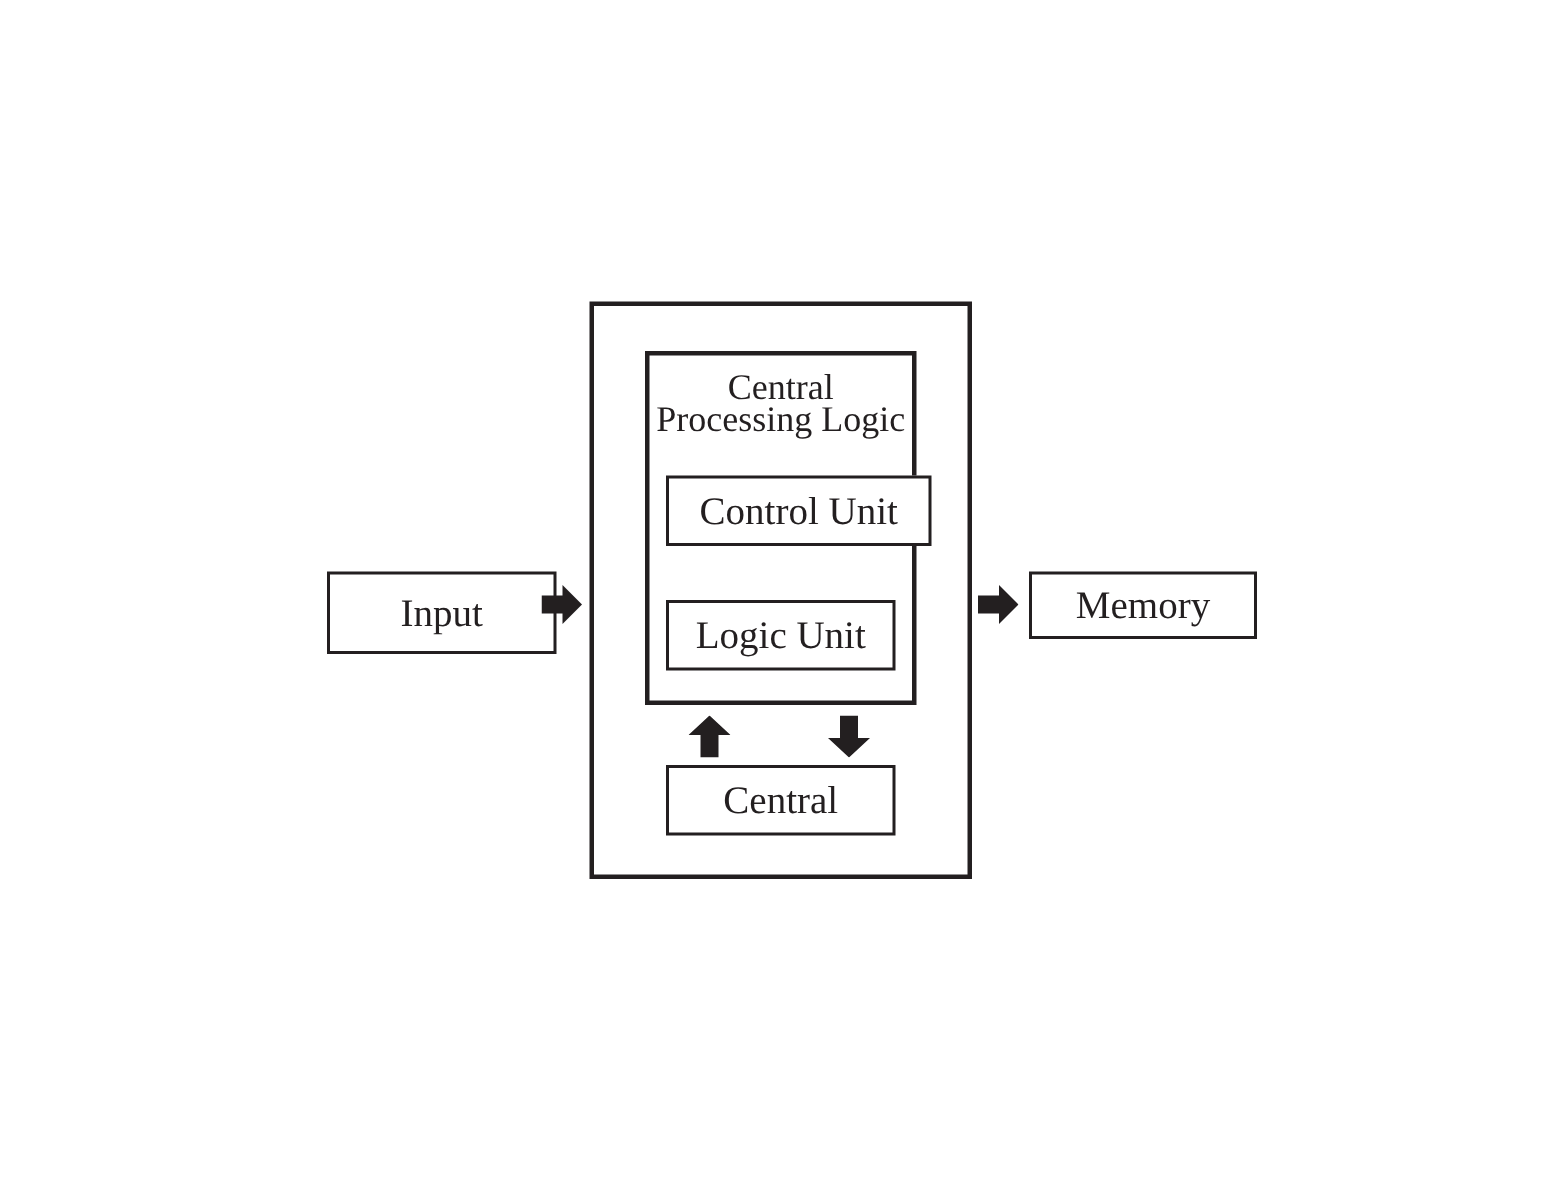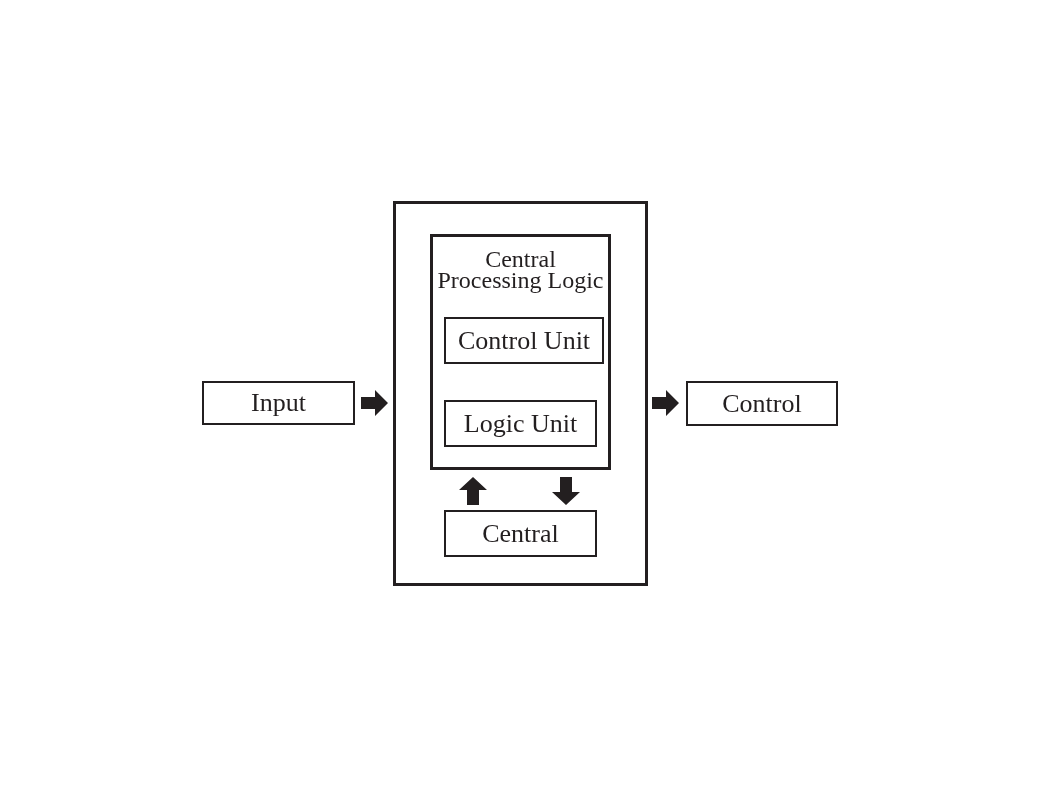--- a/index.html
+++ b/index.html
@@ -29,33 +29,33 @@
     justify-content:center;
     text-align:center;
   }
   .label{
     font-size:26px;
     color:var(--ink);
     line-height:1;
     white-space:nowrap;
   }
   
-  .input-box   {left:202px; top:381px; width:153px; height:44px;}
+  .input-box   {left:218px; top:381px; width:153px; height:55px;}
   .output-box  {left:686px; top:381px; width:152px; height:45px;}
   .system-box  {left:393px; top:201px; width:255px; height:385px; border-width:3px;}
   .cpu-box     {left:430px; top:234px; width:181px; height:236px; border-width:3px; align-items:flex-start;}
   .cpu-title{
     position:absolute;
     left:0; right:0; top:12px;
     font-size:24px;
     line-height:21px;
     text-align:center;
     color:var(--ink);
   }
-  .control-box {left:444px; top:317px; width:160px; height:47px;justify-content:center;}
+  .control-box {left:444px; top:317px; width:177px; height:47px;justify-content:center;}
   .logic-box   {left:444px; top:400px; width:153px; height:47px;}
   .memory-box  {left:444px; top:510px; width:153px; height:47px;}
   .arrow{
     position:absolute;
     display:block;
   }
   .arrow svg{display:block;}
   .arrow-input  {left:361px; top:390px;}
   .arrow-output {left:652px; top:390px;}
   .arrow-up     {left:459px; top:477px;}
@@ -110,16 +110,16 @@
     <span class="label">Central</span>
   </div>
 
   <span class="arrow arrow-output">
     <svg width="27" height="26" viewBox="0 0 27 26" aria-hidden="true">
       <polygon points="0,7 14,7 14,0 27,13 14,26 14,19 0,19"></polygon>
     </svg>
   </span>
 
   <div class="box output-box">
-    <span class="label">Control</span>
+    <span class="label">Memory</span>
   </div>
 
 </div>
 
 </body></html>

